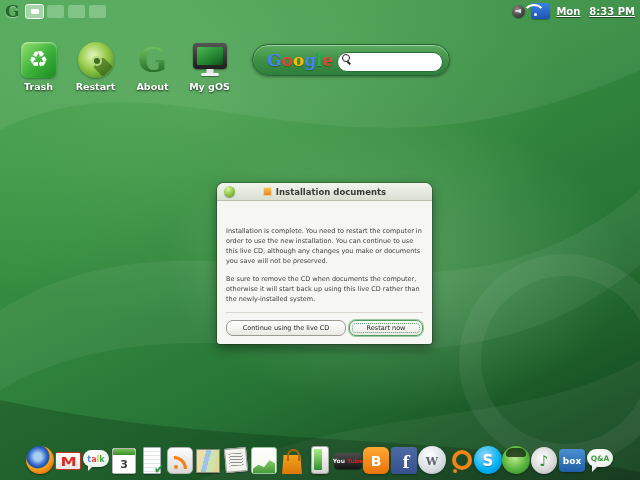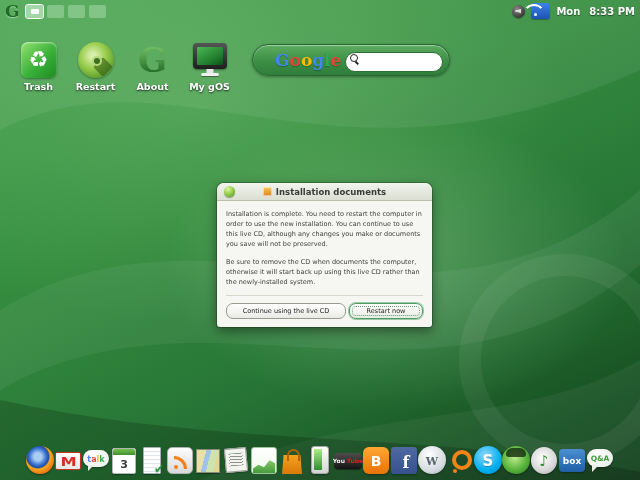--- a/index.html
+++ b/index.html
@@ -29,21 +29,21 @@
   .vol-ic::after{content:"";position:absolute;left:3px;top:4px;width:6px;height:5px;background:#ddd;
     clip-path:polygon(0 30%,35% 30%,100% 0,100% 100%,35% 70%,0 70%);}
   .wifi-ic{width:19px;height:16px;border-radius:3px;position:relative;
     background:linear-gradient(#3b82e6,#1c54b4);box-shadow:0 1px 1px rgba(0,0,0,.3);}
   .wifi-ic::before{content:"";position:absolute;left:3px;bottom:3px;width:10px;height:10px;
     border-top:2px solid #fff;border-right:2px solid #fff;border-radius:0 14px 0 0;
     transform:rotate(-45deg);transform-origin:bottom left;}
   .wifi-ic::after{content:"";position:absolute;left:3px;bottom:3px;width:3px;height:3px;
     background:#fff;border-radius:50%;}
   .clock{color:#fff;font:bold 10px "DejaVu Sans",sans-serif;text-shadow:0 1px 1px rgba(0,0,0,.5);
-    display:flex;gap:9px;}
+    display:flex;gap:9px;text-decoration:underline;}
 
   
   .desk{position:absolute;left:10px;top:42px;display:flex;}
   .desk-item{width:57px;display:flex;flex-direction:column;align-items:center;cursor:default;}
   .desk-ic{width:36px;height:36px;position:relative;}
   .desk-label{margin-top:3px;color:#fff;font:bold 9.5px "DejaVu Sans",sans-serif;
     text-shadow:0 1px 2px rgba(0,0,0,.75);}
   .ic-trash{border-radius:7px;display:flex;align-items:center;justify-content:center;
     background:linear-gradient(135deg,#95e271 0%,#39b139 55%,#1d8a21 100%);
     box-shadow:inset 0 1px 2px rgba(255,255,255,.55),0 1px 2px rgba(0,0,0,.35);}
@@ -66,21 +66,21 @@
   .ic-mygos .stand{position:absolute;left:50%;transform:translateX(-50%);bottom:4px;width:7px;height:5px;
     background:#e6e6e6;}
   .ic-mygos .base{position:absolute;left:50%;transform:translateX(-50%);bottom:2px;width:18px;height:3px;
     background:#f0f0f0;border-radius:2px;box-shadow:0 1px 1px rgba(0,0,0,.4);}
 
   
   .gwidget{position:absolute;left:252px;top:44px;width:198px;height:32px;border-radius:16px;
     background:linear-gradient(#5cab60,#3c8f46 55%,#2f7d3a);
     box-shadow:inset 0 1px 1px rgba(255,255,255,.45),0 1px 3px rgba(0,0,0,.35);
     border:1px solid #276a31;display:flex;align-items:center;box-sizing:border-box;padding:0 6px;}
-  .glogo{font:bold 17px "DejaVu Serif",serif;letter-spacing:0;margin:0 4px 0 16px;
+  .glogo{font:bold 17px "DejaVu Serif",serif;letter-spacing:0;margin:0 4px 0 8px;
     text-shadow:0 1px 1px rgba(0,0,0,.25);white-space:nowrap;}
   .gsearch{flex:1;position:relative;height:20px;}
   .gsearch input{width:100%;height:100%;box-sizing:border-box;border:1px solid #2c6e35;
     border-radius:10px;padding:0 6px 0 20px;font:9px "DejaVu Sans",sans-serif;background:#fff;outline:none;}
   .mag{position:absolute;left:5px;top:4px;width:8px;height:8px;pointer-events:none;}
   .mag::before{content:"";position:absolute;left:0;top:0;width:6px;height:6px;border:1.5px solid #222;
     border-radius:50%;}
   .mag::after{content:"";position:absolute;right:-1px;bottom:-1px;width:4px;height:1.5px;background:#222;
     transform:rotate(45deg);}
 
@@ -90,21 +90,21 @@
     box-shadow:0 4px 12px rgba(0,0,0,.45),0 0 0 1px rgba(30,60,30,.35);}
   .titlebar{height:17px;display:flex;align-items:center;justify-content:center;position:relative;
     background:linear-gradient(#f2f4ee,#dadfd1);border-bottom:1px solid #b9beae;
     border-radius:7px 7px 0 0;}
   .orb{position:absolute;left:7px;top:3px;width:11px;height:11px;border-radius:50%;
     background:radial-gradient(circle at 35% 28%,#def7a6,#8cc63f 55%,#4f8f1f);
     box-shadow:0 1px 1px rgba(0,0,0,.35);cursor:pointer;}
   .title-ic{width:9px;height:9px;margin-right:4px;border-radius:2px;
     background:linear-gradient(#f9c75e,#e0821c);box-shadow:inset 0 0 0 1px rgba(255,255,255,.5);}
   .dlg-title{font:bold 8.5px "DejaVu Sans",sans-serif;color:#3a3a3a;}
-  .dlg-body{padding:8px 9px 8px;}
+  .dlg-body{padding:25px 9px 8px;}
   .dlg-body p{margin:0 0 8px;font:6.5px/10px "DejaVu Sans",sans-serif;color:#3f3f3f;}
   .dlg-sep{border:none;border-top:1px solid #d6d6cc;margin:2px 0 7px;}
   .btn-row{display:flex;justify-content:space-between;}
   .btn{font:6.5px "DejaVu Sans",sans-serif;color:#1f1f1f;height:16px;border-radius:7px;
     background:linear-gradient(#ffffff,#eaeae4);border:1px solid #9a9a90;cursor:pointer;}
   .btn-continue{width:120px;}
   .btn-default{width:74px;border:1px solid #4e9e63;box-shadow:0 0 0 1px #9cc8a8;
     outline:1px dotted #5f9f70;outline-offset:-4px;}
 
   

